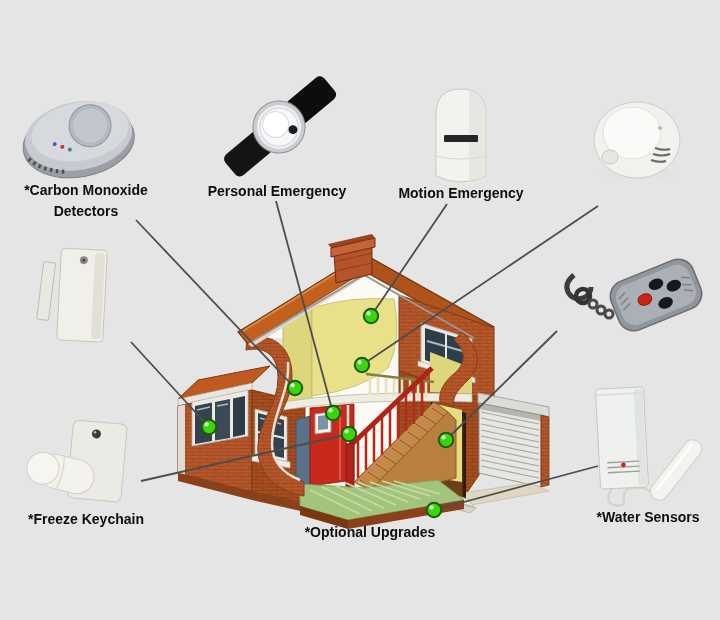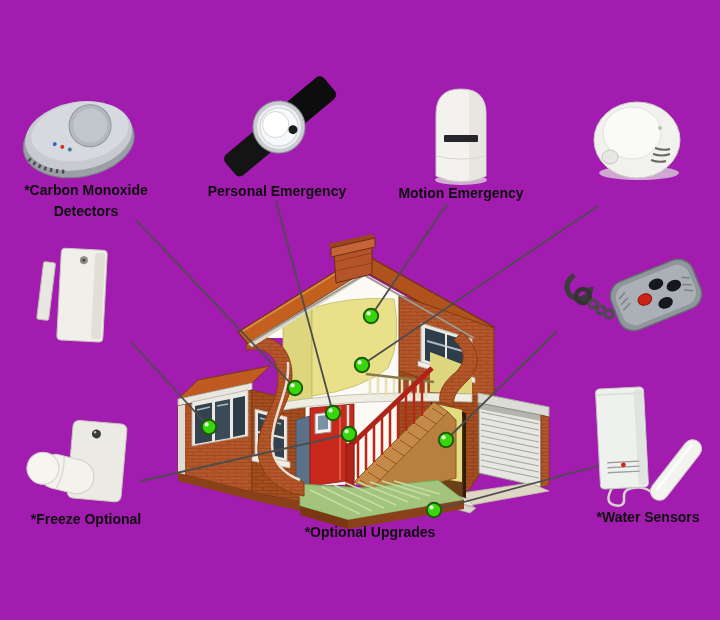--- a/index.html
+++ b/index.html
@@ -1,17 +1,17 @@
 <!DOCTYPE html>
 <html><head>
 <meta charset="utf-8">
 <style>
   html,body{margin:0;padding:0;background:#ffffff;}
   .stage{
-    position:relative;width:720px;height:620px;background:#a21caf;overflow:hidden;
+    position:relative;width:720px;height:620px;background:#e5e5e5;overflow:hidden;
     font-family:"Liberation Sans","DejaVu Sans",sans-serif;
   }
   svg{position:absolute;left:0;top:0;}
   .lbl{
     position:absolute;font-weight:bold;font-size:14px;line-height:21px;
     color:#0e0e0e;text-align:center;white-space:pre-line;letter-spacing:0;
   }
   .lbl-carbon   {left:6px;   top:180px; width:160px;}
   .lbl-personal {left:193px; top:181px; width:168px;}
   .lbl-motion   {left:383px; top:183px; width:156px;}
@@ -277,17 +277,17 @@
         <circle cx="346.6" cy="431.4" r="2.1" fill="#ffffff" opacity="0.9"></circle>
         <circle cx="434" cy="510" r="7.2" fill="#38d60b" stroke="#1c5c04" stroke-width="2"></circle>
         <circle cx="431.6" cy="507.4" r="2.1" fill="#ffffff" opacity="0.9"></circle>
       </g>
 </svg>
 
 <div class="lbl lbl-carbon">*Carbon Monoxide
 Detectors</div>
 <div class="lbl lbl-personal">Personal Emergency</div>
 <div class="lbl lbl-motion">Motion Emergency</div>
-<div class="lbl lbl-freeze">*Freeze Optional</div>
+<div class="lbl lbl-freeze">*Freeze Keychain</div>
 <div class="lbl lbl-water">*Water Sensors</div>
 <div class="lbl lbl-optional">*Optional Upgrades</div>
 
 </div>
 
 </body></html>

